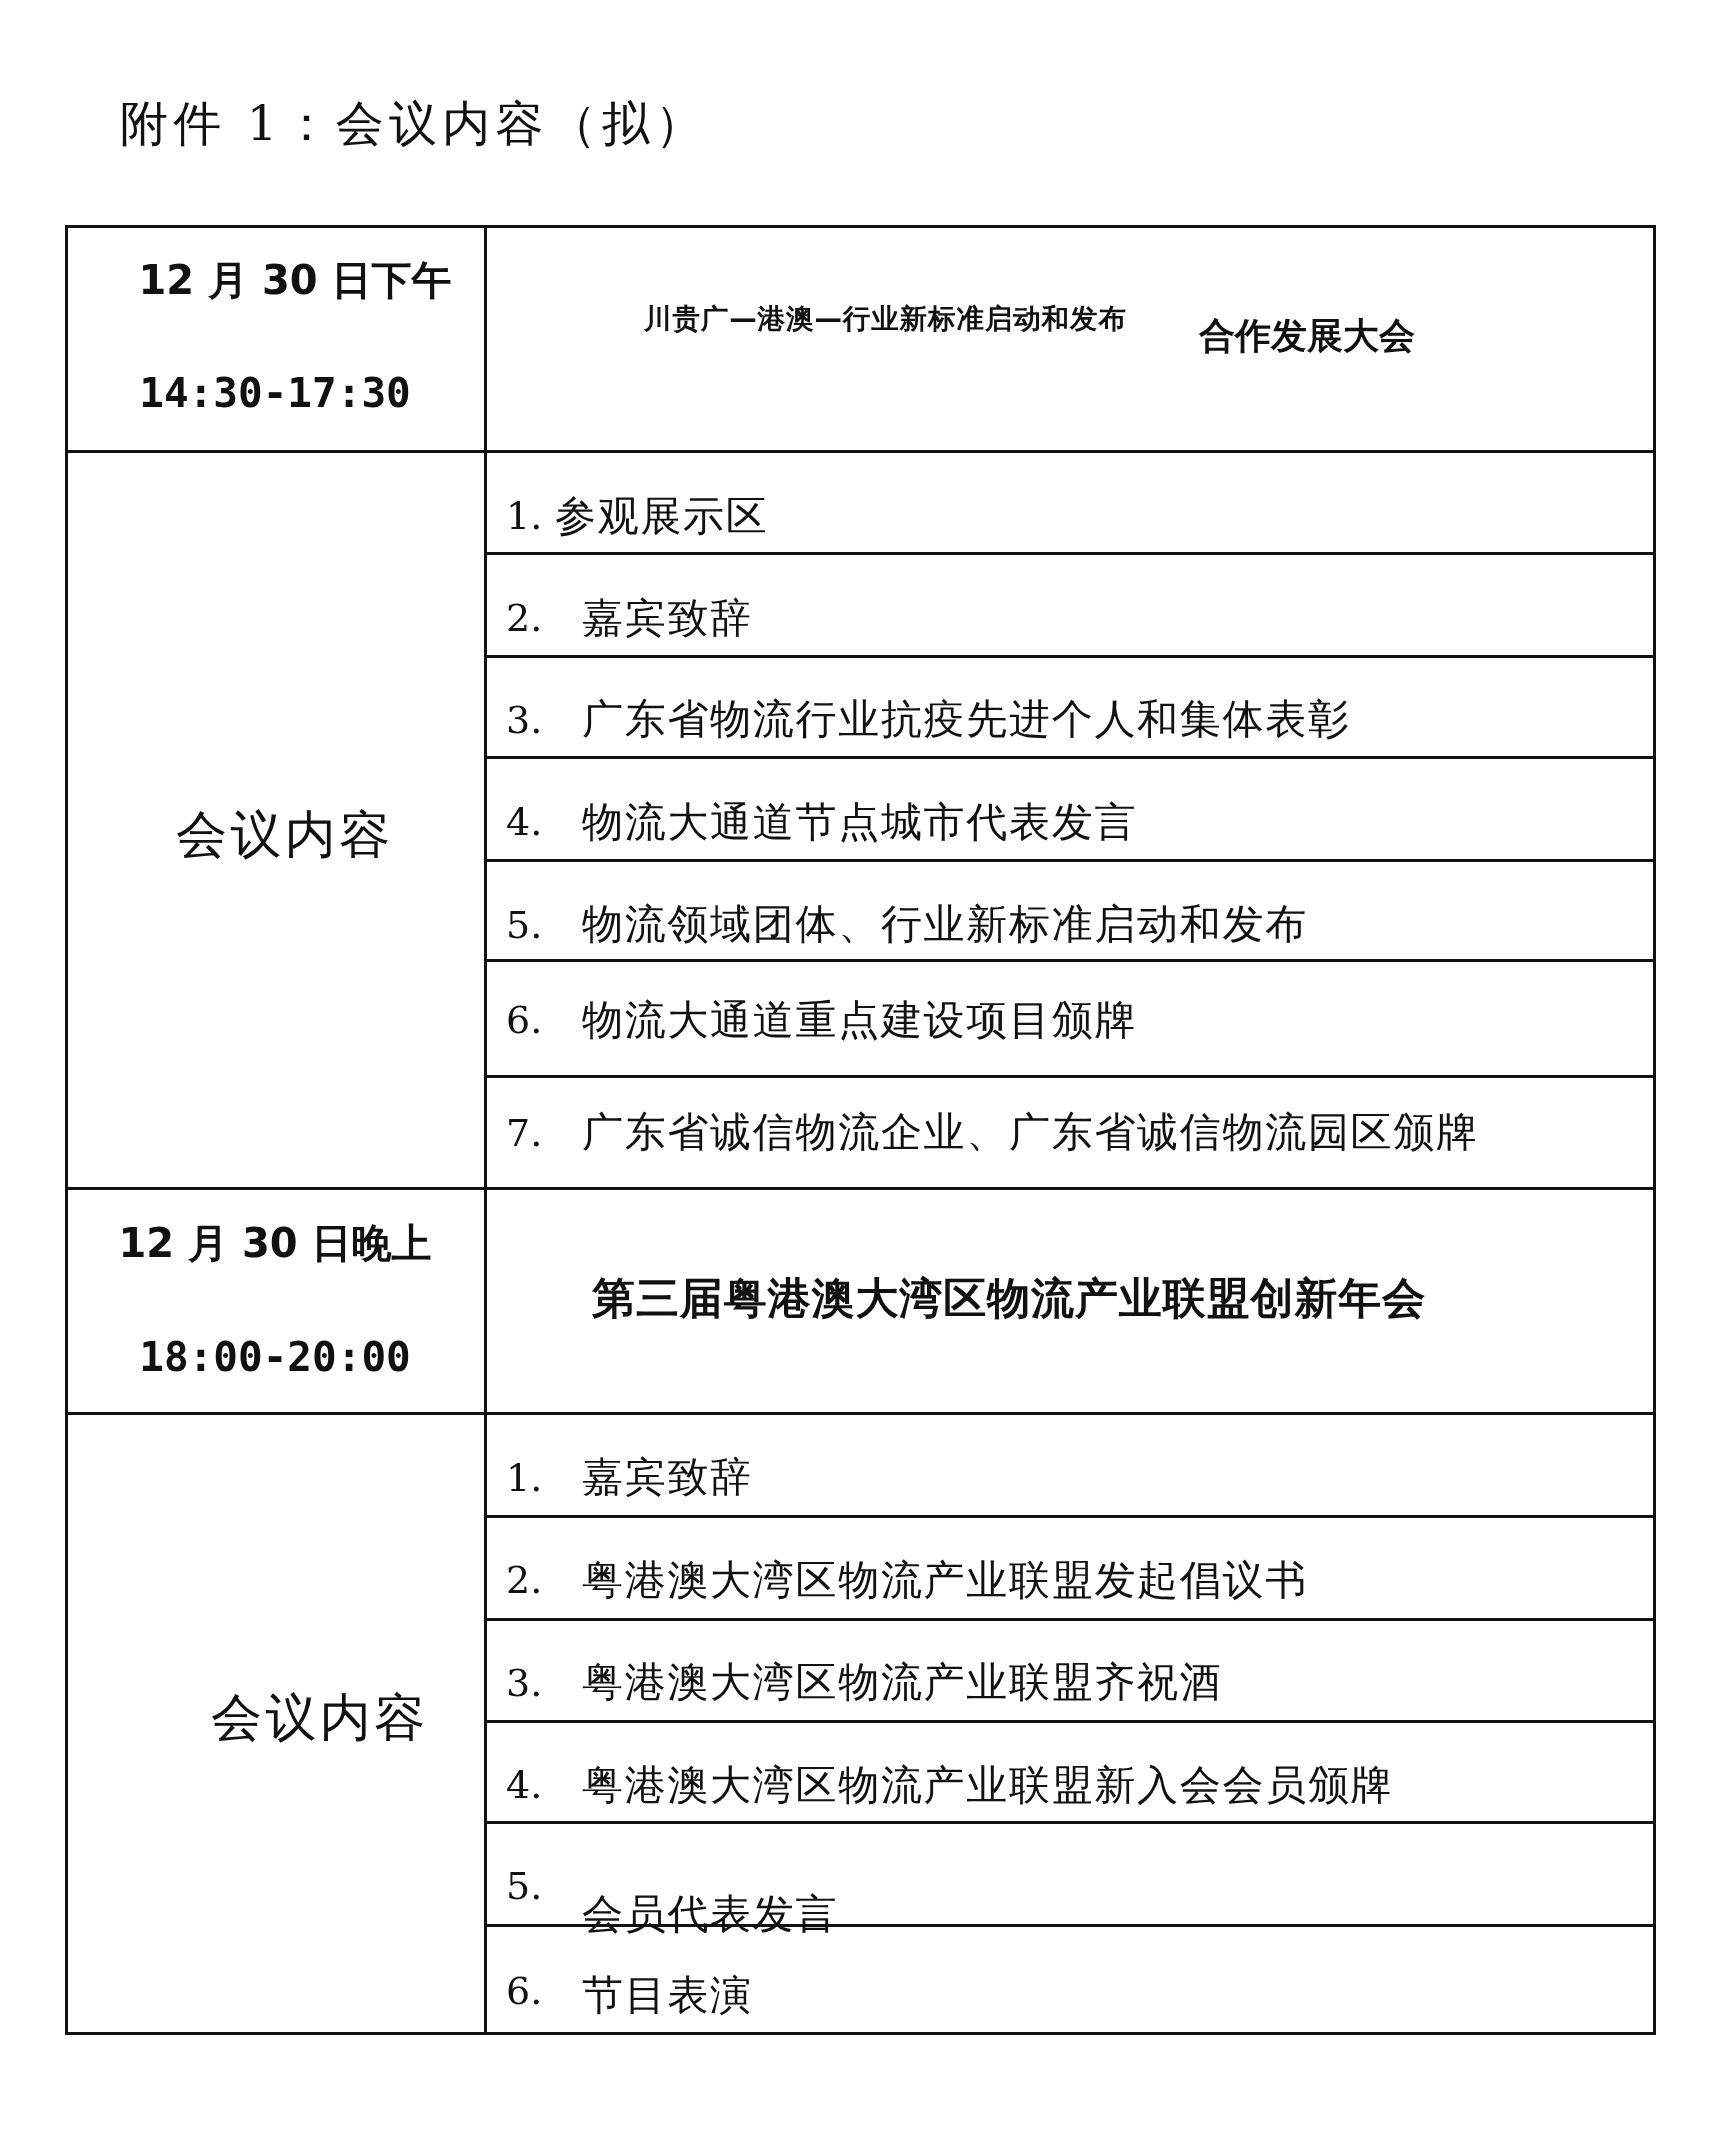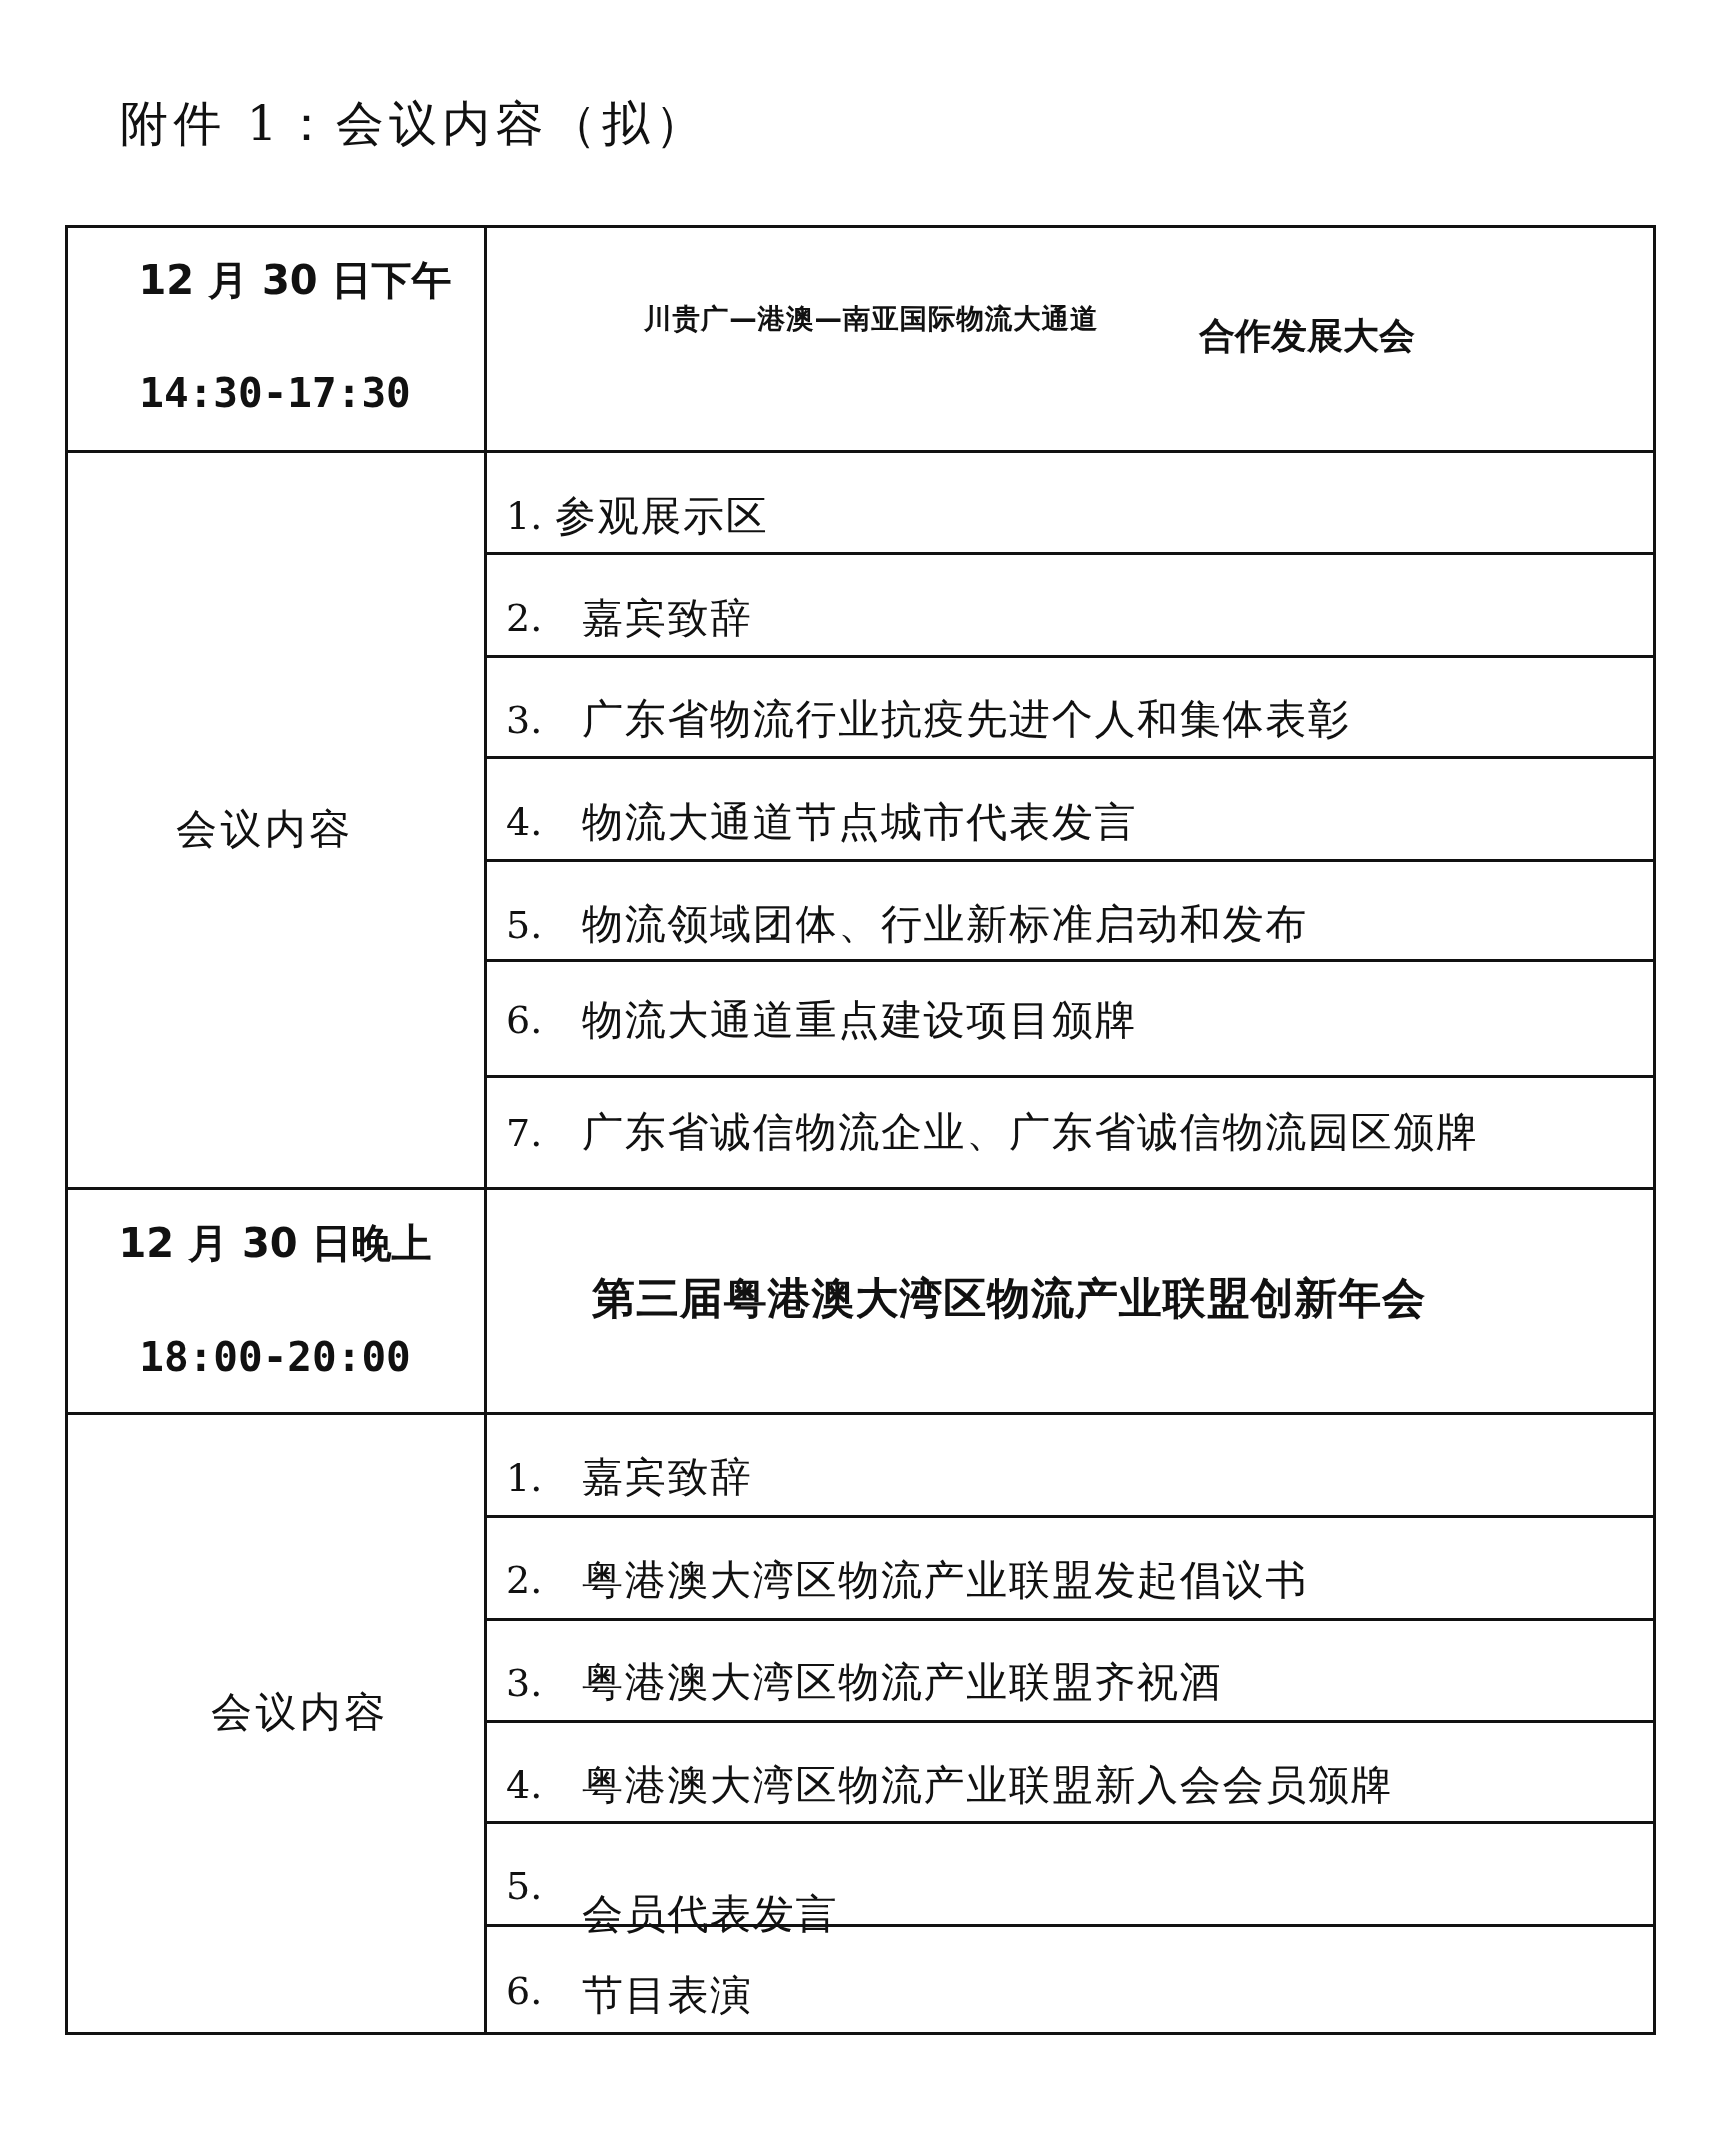--- a/index.html
+++ b/index.html
@@ -5,21 +5,21 @@
   html, body { margin:0; padding:0; background:#ffffff; }
   body { width:1730px; height:2146px; position:relative; overflow:hidden;
          font-family:"DejaVu Serif","Liberation Serif",serif; color:#111; }
   .abs { position:absolute; white-space:nowrap; }
   .title { left:120px; top:95px; font-size:48px; line-height:57px; letter-spacing:5.2px; }
   .hline { position:absolute; height:2.6px; background:#111; }
   .vline { position:absolute; width:2.6px; background:#111; }
   .cell-text { position:absolute; white-space:nowrap; line-height:1; }
   .date { font-family:"DejaVu Sans","Liberation Sans",sans-serif; font-weight:bold; font-size:40px; text-align:center; width:420px; left:65px; }
   .time { font-family:"DejaVu Sans Mono","Liberation Mono",monospace; font-weight:bold; font-size:41px; text-align:center; width:420px; left:65px; }
-  .label { font-size:41px; letter-spacing:3.4px; }
+  .label { font-size:51px; letter-spacing:3.4px; }
   .item { font-size:41px; letter-spacing:1.7px; }
   .num { position:absolute; font-size:38px; }
   .small-title { font-family:"DejaVu Sans","Liberation Sans",sans-serif; font-weight:bold; font-size:27.5px; line-height:38px; letter-spacing:0.9px; }
   .big-title { font-family:"DejaVu Sans","Liberation Sans",sans-serif; font-weight:bold; font-size:36px; }
   .event-title { font-family:"DejaVu Sans","Liberation Sans",sans-serif; font-weight:bold; font-size:43px; letter-spacing:0.9px; }
 </style>
 </head>
 <body>
 
 <div class="abs title">附件 1：会议内容（拟）</div>
@@ -45,21 +45,21 @@
 
   <div class="hline" style="left:485px; width:1170px; top:1515px;"></div>
   <div class="hline" style="left:485px; width:1170px; top:1618px;"></div>
   <div class="hline" style="left:485px; width:1170px; top:1720px;"></div>
   <div class="hline" style="left:485px; width:1170px; top:1821px;"></div>
   <div class="hline" style="left:485px; width:1170px; top:1924px;"></div>
 
   <div class="cell-text date" style="top:260px;padding-left:20px;">12 月 30 日下午</div>
   <div class="cell-text time" style="top:373px;">14:30-17:30</div>
   <div class="abs small-title" style="left:644px; top:299px;">
-    <div>川贵广—港澳—南亚国际物流大通道</div>
+    <div>川贵广—港澳—行业新标准启动和发布</div>
   </div>
   <div class="cell-text big-title" style="left:1199px; top:318px;">合作发展大会</div>
 
   <div class="cell-text label" style="left:176px; top:809px;">会议内容</div>
 
   <div class="num" style="left:506px; top:494px;">1.</div>
   <div class="cell-text item" style="left:555px; top:496px;">参观展示区</div>
   <div class="num" style="left:506px; top:596px;">2.</div>
   <div class="cell-text item" style="left:582px; top:598px;">嘉宾致辞</div>
   <div class="num" style="left:506px; top:698px;">3.</div>

